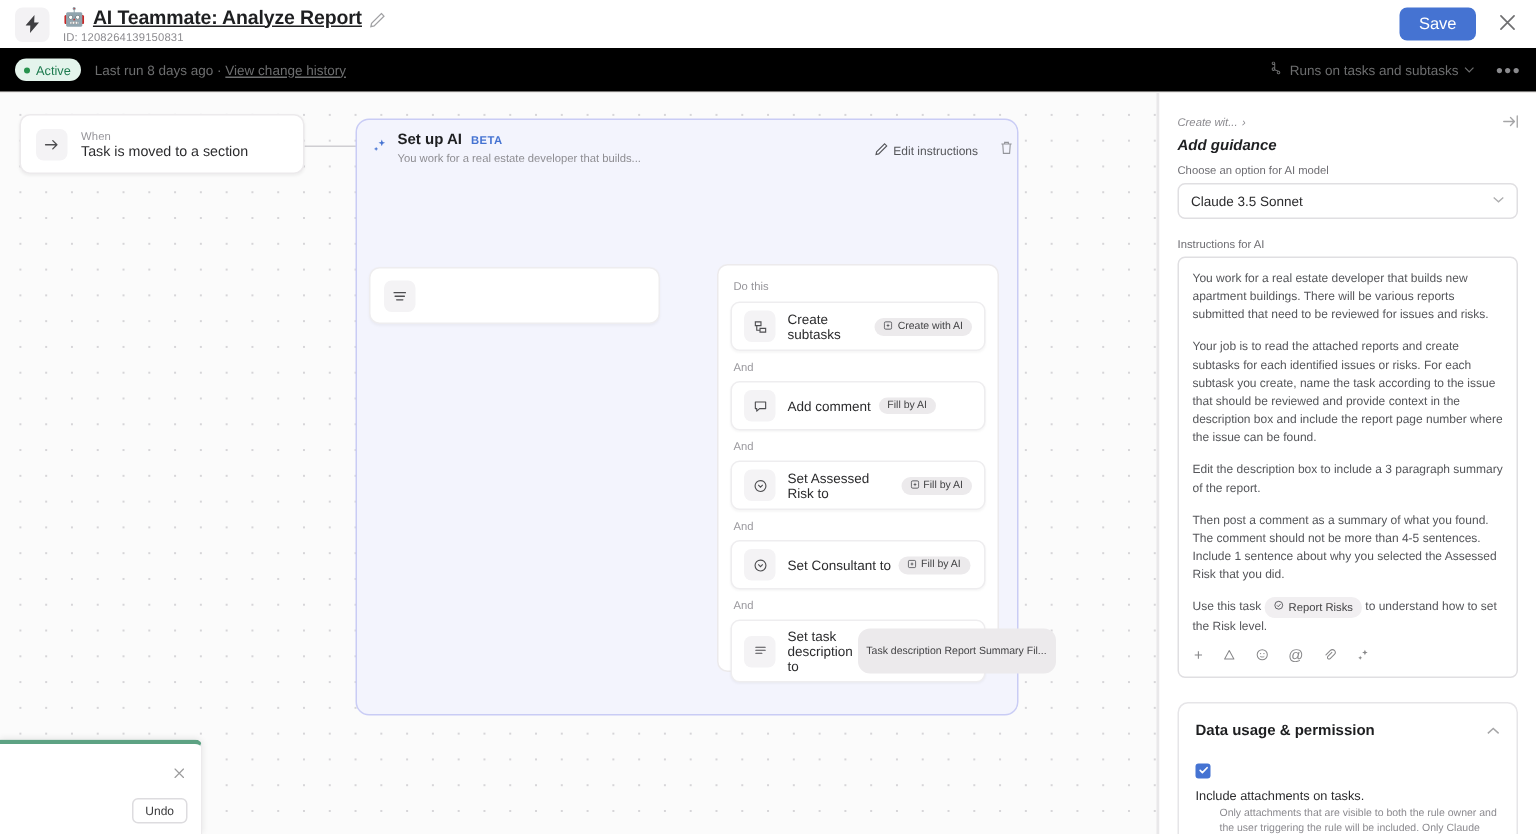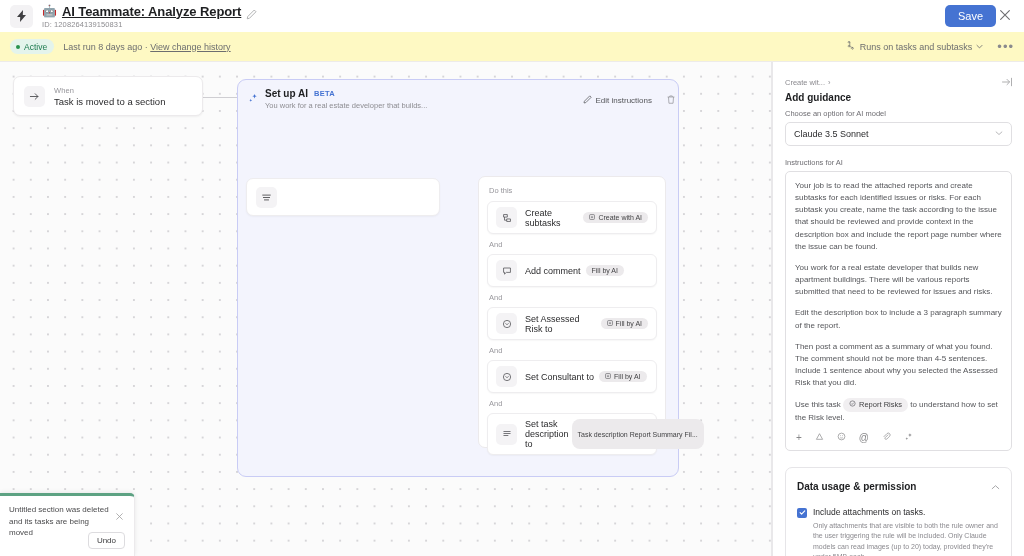--- a/index.html
+++ b/index.html
@@ -22,32 +22,32 @@
     display: flex; align-items: center; justify-content: center; flex: none;
     margin-right: 9px;
   }
   .bolt-box svg { display:block; }
   .title-wrap { display: flex; flex-direction: column; justify-content: center; }
   .title-row { display: flex; align-items: center; gap: 5px; }
   .rule-emoji { font-size: 12px; line-height: 1; }
   .rule-title { font-size: 13px; font-weight: bold; color: #1e1f21; letter-spacing: -0.1px; text-decoration: underline; }
   .pencil-ic { width: 11px; height: 11px; opacity: .55; }
   .rule-id { font-size: 7.5px; color: #8d8c90; margin-top: 1px; letter-spacing: .1px; }
-  .topbar-right { margin-left: auto; display: flex; align-items: center; gap: 2px; }
+  .topbar-right { margin-left: auto; display: flex; align-items: center; gap: 14px; }
   .save-btn {
     background: #4573d2; color: #fff; font-size: 11px; border: none;
     border-radius: 5px; padding: 5px 13px; cursor: pointer; font-family: inherit;
   }
   .close-x { width: 16px; height: 16px; opacity: .75; cursor: pointer; }
 
   
   .subbar {
     position: absolute; top: 32px; left: 0; width: 1024px; height: 30px;
     border-bottom: 1px solid #edebe9; display: flex; align-items: center;
-    padding: 0 10px; background: #fef9c3;
+    padding: 0 10px; background: #000000;
   }
   .pill-active {
     display: inline-flex; align-items: center; gap: 4px;
     background: #e4f4ec; color: #1c7a4e; font-size: 8.5px;
     border-radius: 9px; padding: 2.5px 7px 2.5px 6px;
   }
   .dot-green { width: 4px; height: 4px; border-radius: 50%; background: #27934e; }
   .lastrun { font-size: 9px; color: #6d6e6f; margin-left: 9px; }
   .lastrun a { color: #6d6e6f; text-decoration: underline; }
   .subbar-right { margin-left: auto; display: flex; align-items: center; gap: 14px; }
@@ -150,21 +150,21 @@
     position: absolute; right: 9px; bottom: 7px; font-size: 8px; color: #3a3a3c;
     background: #fff; border: 1px solid #dddcdf; border-radius: 4px;
     padding: 3px 8px; cursor: pointer; font-family: inherit;
   }
 
   
   .rpanel {
     position: absolute; top: 62px; left: 773px; width: 251px; height: 494px;
     background: #fff; padding: 0;
   }
-  .rp-head { padding: 9px 12px 6px 12px; position: relative; }
+  .rp-head { padding: 9px 12px 6px 12px; position: relative; font-style: italic; }
   .crumb { font-size: 7.5px; color: #8b8a8f; display: inline-flex; align-items: center; gap: 3px; }
   .rp-title { font-size: 10px; font-weight: bold; color: #1e1f21; margin-top: 3px; }
   .collapse-ic { position: absolute; right: 11px; top: 12px; cursor: pointer; opacity: .6; }
   .rp-body { padding: 0 12px; }
   .field-lbl { font-size: 7.5px; color: #6e6d72; margin-bottom: 4px; }
   .select-box {
     height: 24px; border: 1px solid #e0dfe2; border-radius: 5px;
     display: flex; align-items: center; padding: 0 8px; font-size: 9px; color: #2b2b2d;
     background: #fff; cursor: pointer;
   }
@@ -183,21 +183,21 @@
   .toolrow { display: flex; align-items: center; gap: 13px; padding: 2px 1px 1px 1px; }
   .toolrow span { cursor: pointer; opacity: .62; font-size: 10px; color: #3d3d40; line-height: 1; }
 
   .card-data {
     border: 1px solid #e6e5e8; border-radius: 7px; margin-top: 16px;
     padding: 10px 11px 13px 11px; background: #fff;
   }
   .cd-head { display: flex; align-items: center; }
   .cd-title { font-size: 10px; font-weight: bold; color: #1e1f21; }
   .cd-caret { margin-left: auto; cursor: pointer; opacity: .6; }
-  .chk-row { display: flex; align-items: flex-start; gap: 6px; margin-top: 11px; }
+  .chk-row { display: flex; align-items: flex-start; gap: 6px; margin-top: 11px; flex-direction: column; }
   .chkbox {
     width: 10px; height: 10px; border-radius: 2px; background: #4573d2; flex: none;
     margin-top: 1px; display: flex; align-items: center; justify-content: center; cursor: pointer;
   }
   .chk-lbl { font-size: 8.5px; color: #2b2b2d; }
   .chk-desc { font-size: 7px; color: #8b8a8f; line-height: 1.5; margin: 3px 0 0 16px; }
 </style>
 </head>
 <body>
 
@@ -420,21 +420,20 @@
           <span class="chip-ai">
             <span>Task description Report Summary Fil...</span>
           </span>
         </span>
       </div>
     </div>
   </div>
   <div class="canvas-right-edge"></div>
 
   <div class="toast">
-    <div class="toast-txt">Untitled section was deleted and its tasks are being moved</div>
     <span class="toast-x">
       <svg width="9" height="9" viewBox="0 0 16 16">
           <path d="M3 3l10 10M13 3L3 13" stroke="#5a5a5c" stroke-width="1.4" stroke-linecap="round"></path>
         </svg>
     </span>
     <button class="undo-btn">Undo</button>
   </div>
 
   <div class="rpanel">
     <div class="rp-head">
@@ -456,22 +455,22 @@
         <span>Claude 3.5 Sonnet</span>
         <span class="caret">
           <svg width="8" height="8" viewBox="0 0 10 10">
               <path d="M1 3.3l4 3.6 4-3.6" fill="none" stroke="#6b6b6e" stroke-width="1.1"></path>
             </svg>
         </span>
       </div>
 
       <div class="field-lbl" style="margin-top:12px;">Instructions for AI</div>
       <div class="instr-box">
+        <p class="instr-p">You work for a real estate developer that builds new apartment buildings. There will be various reports submitted that need to be reviewed for issues and risks.</p>
         <p class="instr-p">Your job is to read the attached reports and create subtasks for each identified issues or risks. For each subtask you create, name the task according to the issue that should be reviewed and provide context in the description box and include the report page number where the issue can be found.</p>
-        <p class="instr-p">You work for a real estate developer that builds new apartment buildings. There will be various reports submitted that need to be reviewed for issues and risks.</p>
         <p class="instr-p">Edit the description box to include a 3 paragraph summary of the report.</p>
         <p class="instr-p">Then post a comment as a summary of what you found. The comment should not be more than 4-5 sentences. Include 1 sentence about why you selected the Assessed Risk that you did.</p>
         <p class="instr-p">
           <span>Use this task</span>
           <span class="chip-task">
             <span>
               <svg width="7" height="7" viewBox="0 0 16 16">
                   <circle cx="8" cy="8" r="6" fill="none" stroke="#55565a" stroke-width="1.4"></circle>
                   <path d="M5.2 8.2l2 2 3.6-4" fill="none" stroke="#55565a" stroke-width="1.4"></path>
                 </svg>

